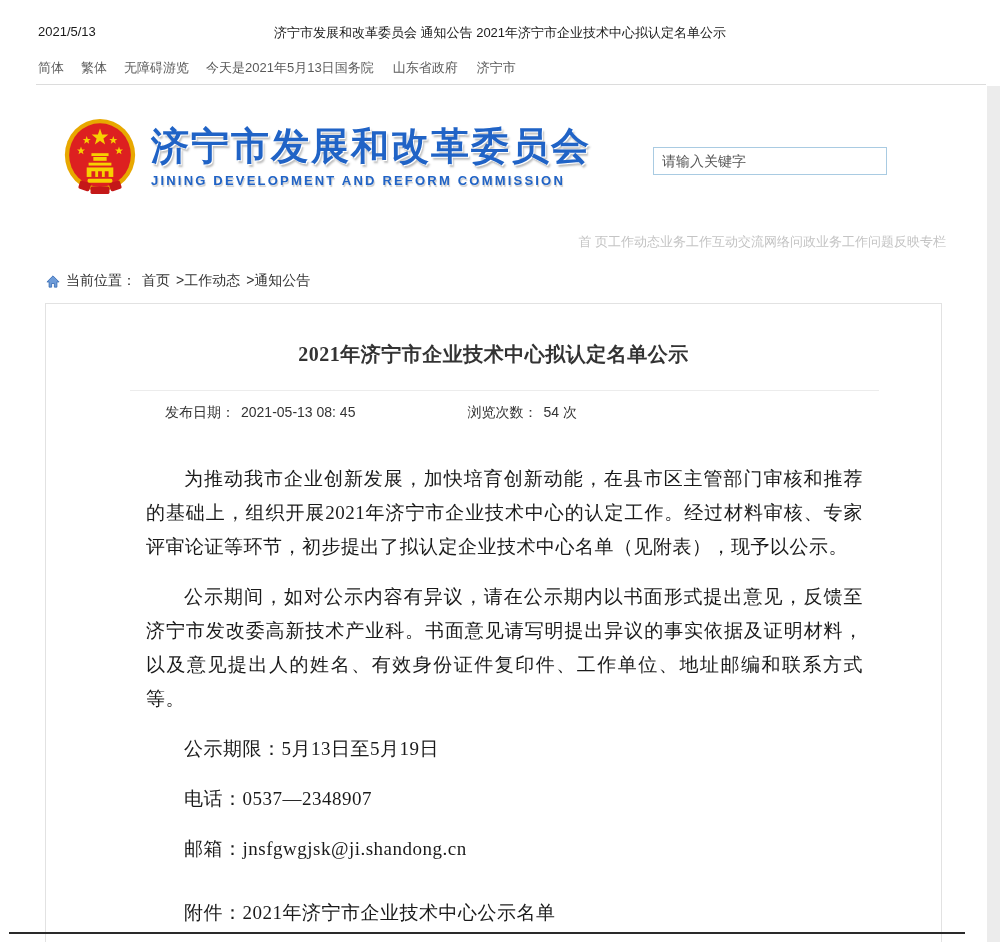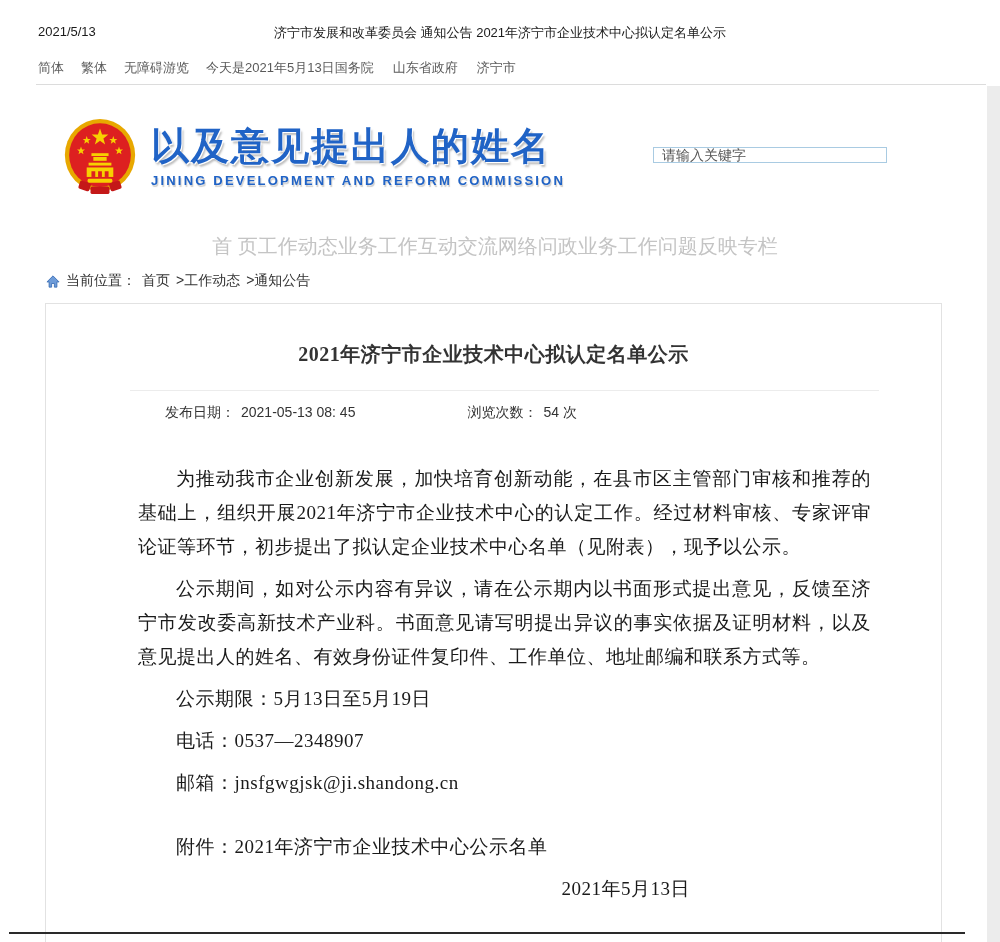--- a/index.html
+++ b/index.html
@@ -21,45 +21,45 @@
 
   
   .brand { position:absolute; top:116px; left:62px; display:flex; align-items:center; gap:13px; }
   .emblem svg { width:76px; height:82px; display:block; }
   .site-name { font-size:38px; font-weight:bold; color:#2063c6; letter-spacing:2px; line-height:1.1;
                text-shadow:1px 1px 0 #fff, 2px 3px 2px rgba(110,110,110,0.45); white-space:nowrap; }
   .site-name-en { font-size:13px; font-weight:bold; color:#2063c6; letter-spacing:2.2px; margin-top:5px;
                   text-shadow:1px 2px 1px rgba(130,130,130,0.4); white-space:nowrap; }
 
   
-  .search-input { position:absolute; left:653px; top:147px; width:234px; height:16px; border:1px solid #a9cbe2;
+  .search-input { position:absolute; left:653px; top:147px; width:234px; height:28px; border:1px solid #a9cbe2;
                   font-size:14px; padding:0 8px; color:#333; outline:none; font-family:inherit; }
   .search-input::placeholder { color:#555; }
 
   
-  .nav { position:absolute; top:233px; left:60px; width:870px; display:flex; justify-content:center;
-         font-size:20px; color:#c4c4c4; }
+  .nav { position:absolute; top:233px; left:76px; width:870px; display:flex; justify-content:flex-end;
+         font-size:13px; color:#c4c4c4; }
   .nav span { cursor:pointer; white-space:nowrap; }
 
   
   .breadcrumb { position:absolute; top:272px; left:46px; display:flex; align-items:center; gap:6px; font-size:14px; color:#333; }
   .home-icon svg { width:14px; height:13px; display:block; }
   .breadcrumb .seg { cursor:pointer; }
 
   
   .content-box { position:absolute; left:45px; top:303px; width:897px; height:660px; border:1px solid #e2e2e2; background:#fff; }
   .article-title { margin-top:37px; text-align:center; font-size:20px; font-weight:bold; color:#333; letter-spacing:0.5px;font-family:Liberation Serif, serif; }
   .title-divider { margin:22px 62px 0 84px; border-top:1px solid #ececec; }
   .meta { margin-top:13px; padding-left:119px; font-size:14px; color:#333; display:flex; }
   .meta .views-label { margin-left:112px; }
   .meta .gap { width:6px; }
 
   .body-text { margin:40px 62px 0 84px; font-family:"Liberation Serif","DejaVu Serif",serif;
                font-size:19px; line-height:34px; color:#1a1a1a; text-align:justify; letter-spacing:0.5px; }
-  .body-text p { margin:8px; text-indent:2em; }
+  .body-text p { margin:16px; text-indent:2em; }
   .body-text p.attachment { margin-top:30px; cursor:pointer; }
   .body-text p.sig { margin-top:36px; text-indent:0; text-align:right; padding-right:156px; }
   .body-text p.sig-date { text-indent:0; text-align:right; padding-right:181px; }
 
   
   .page-cut { position:absolute; top:932px; left:9px; width:956px; border-top:2px solid #2a2a2a; }
   .right-gutter { position:absolute; top:86px; right:0; width:13px; height:856px; background:#ececec; }
 </style>
 </head>
 <body>
@@ -101,21 +101,21 @@
         <rect x="33" y="42" width="14" height="4" fill="#f7d000"></rect>
         <rect x="28" y="48" width="24" height="3" fill="#f7d000"></rect>
         <rect x="26" y="53" width="28" height="10" fill="#f7d000"></rect>
         <rect x="31" y="57" width="4" height="6" fill="#dd2020"></rect>
         <rect x="38" y="57" width="4" height="6" fill="#dd2020"></rect>
         <rect x="45" y="57" width="4" height="6" fill="#dd2020"></rect>
         <rect x="27" y="65" width="26" height="4" rx="1.5" fill="#f7d000"></rect>
       </svg>
     </span>
     <div class="brand-text">
-      <div class="site-name">以及意见提出人的姓名</div>
+      <div class="site-name">济宁市发展和改革委员会</div>
       <div class="site-name-en">JINING DEVELOPMENT AND REFORM COMMISSION</div>
     </div>
   </div>
 
   <input class="search-input" type="text" placeholder="请输入关键字" style="">
 
   <nav class="nav">
     <span>首 页</span>
     <span>工作动态</span>
     <span>业务工作</span>

